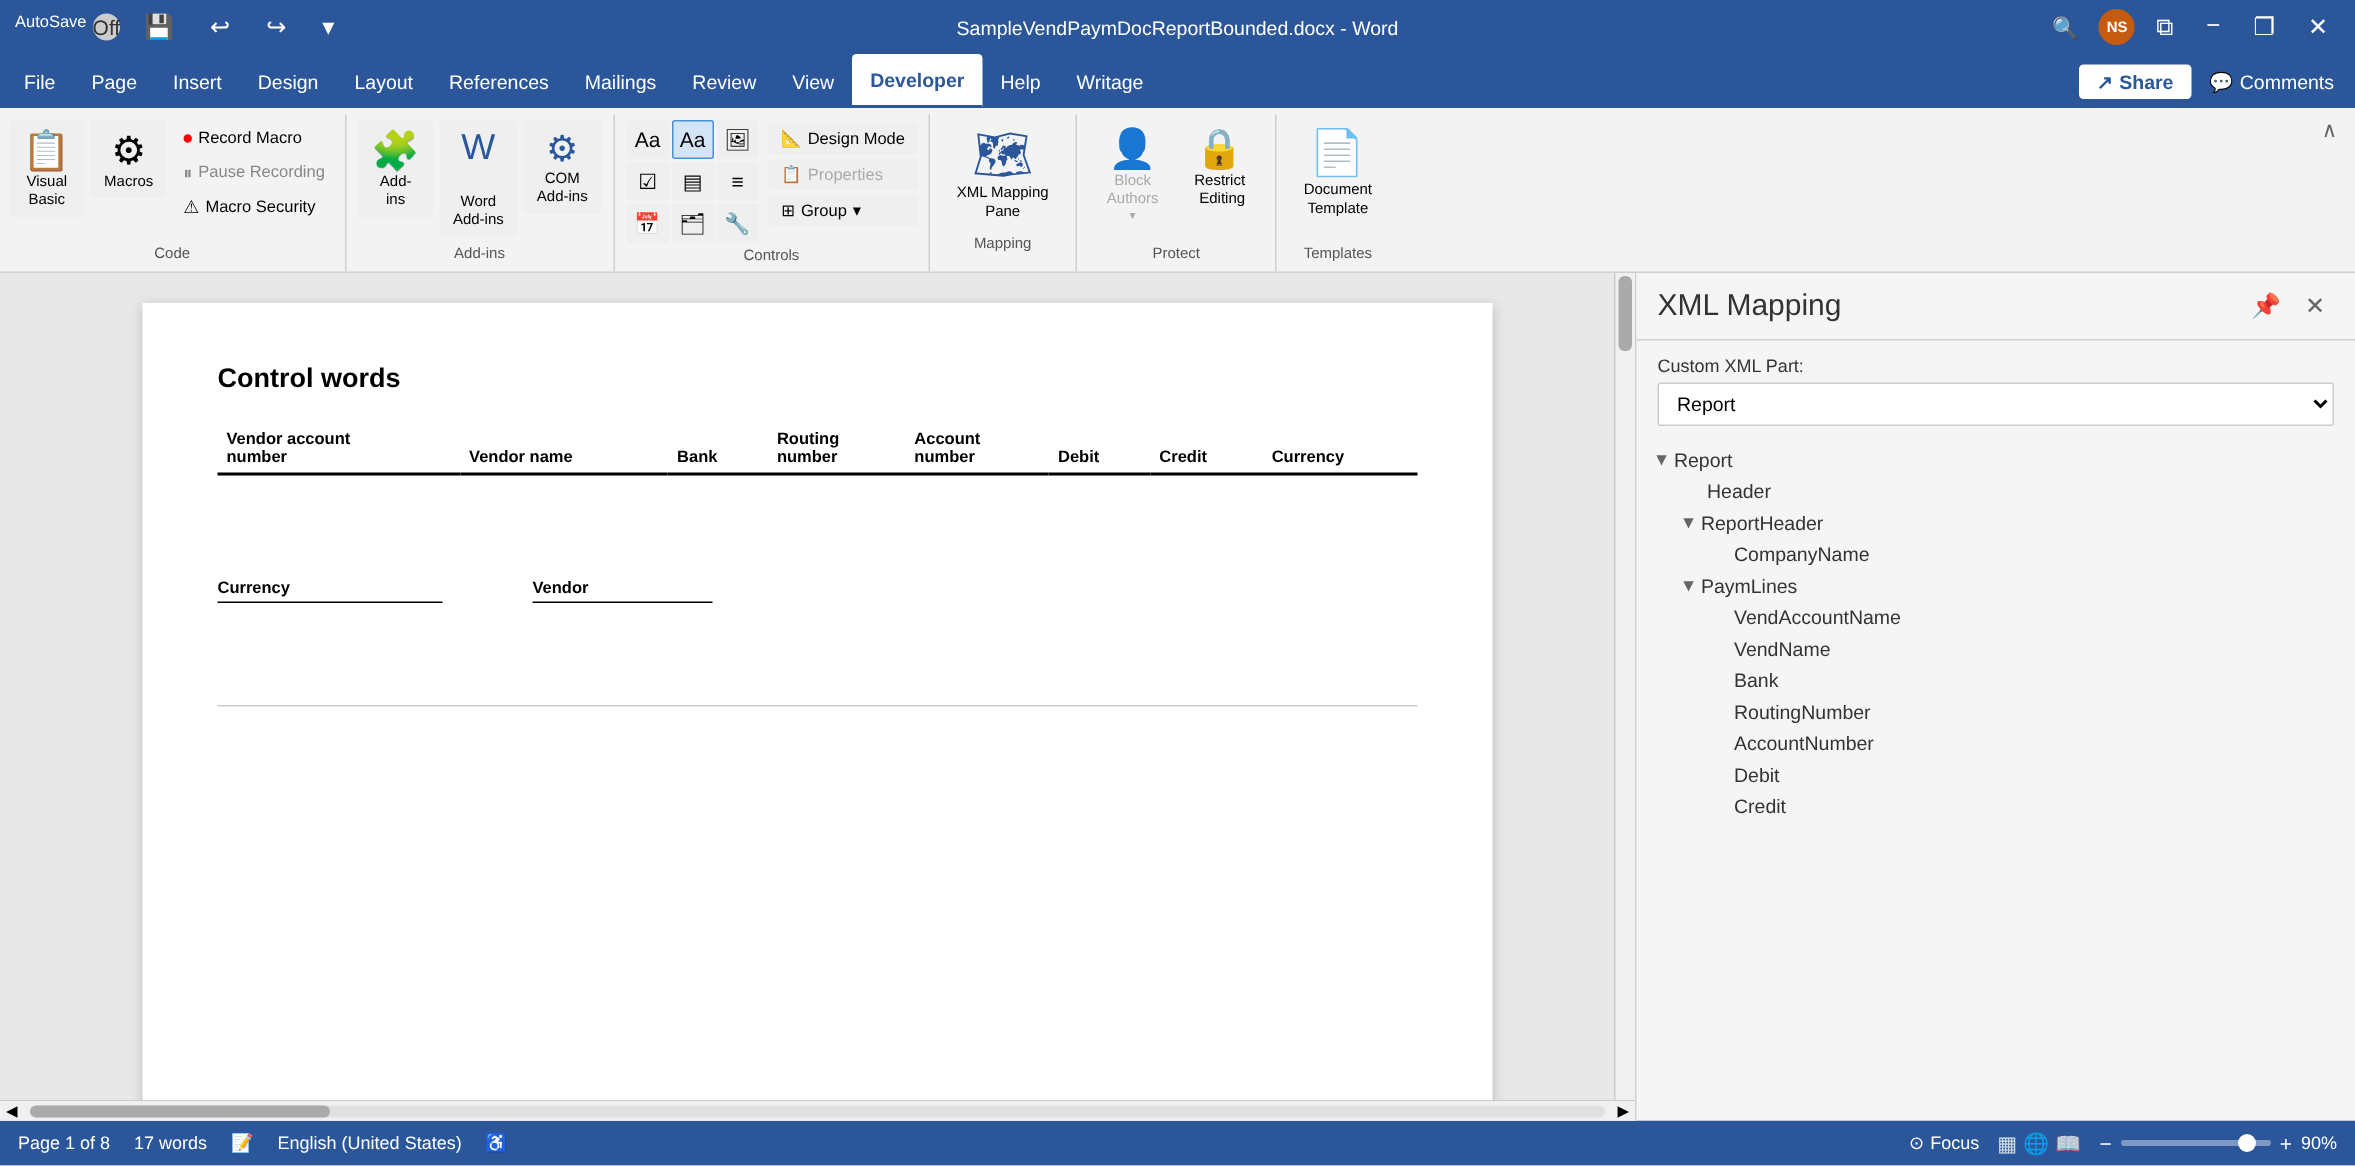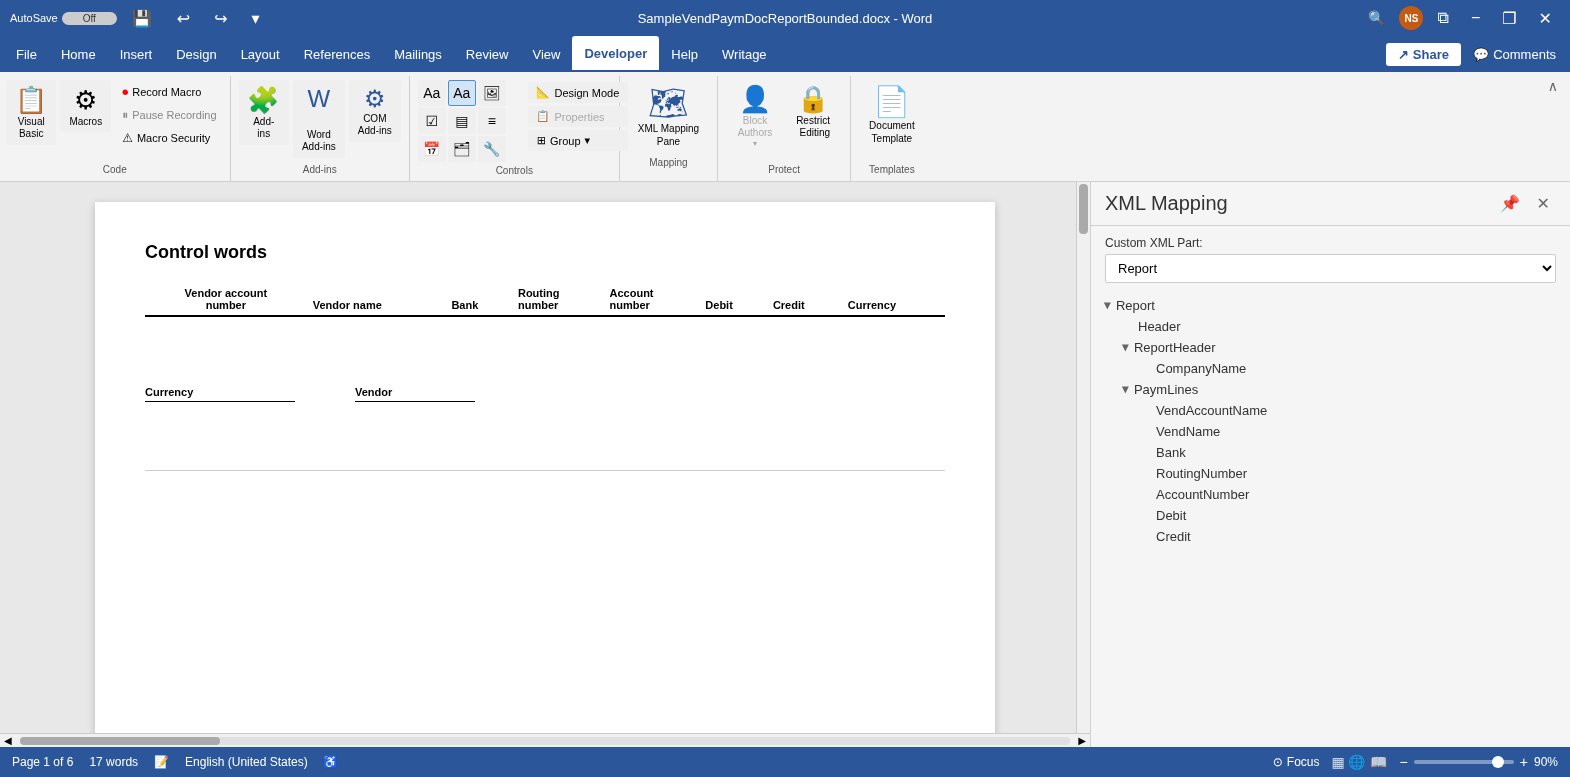--- a/index.html
+++ b/index.html
@@ -13,21 +13,21 @@
       display: flex;
       align-items: center;
       justify-content: space-between;
       padding: 0 10px;
       user-select: none;
     }
     #title-bar .left { display: flex; align-items: center; gap: 8px; }
     #title-bar .title { flex: 1; text-align: center; font-size: 13px; position: absolute; left: 50%; transform: translateX(-50%); }
     #title-bar .right { display: flex; align-items: center; gap: 6px; }
     .autosave-toggle { display: flex; align-items: flex-start; gap: 4px; font-size: 11px; }
-    .toggle-off { background: #ccc; color: #333; border-radius: 10px; padding: 1px 21px; font-size: 10px; }
+    .toggle-off { background: #ccc; color: #333; border-radius: 10px; padding: 1px 0; font-size: 14px; }
     .title-btn { color: white; background: none; border: none; cursor: pointer; padding: 2px 8px; font-size: 16px; }
     .avatar { background: #c55a11; color: white; border-radius: 50%; width: 24px; height: 24px; display: flex; align-items: center; justify-content: center; font-size: 10px; font-weight: bold; }
     .search-icon-btn { color: white; background: none; border: none; cursor: pointer; font-size: 14px; padding: 4px 8px; }
 
     
     #menu-bar {
       background: #2b579a;
       color: white;
       height: 36px;
       display: flex;
@@ -150,21 +150,21 @@
     <div class="avatar">NS</div>
     <button class="title-btn">⧉</button>
     <button class="title-btn">−</button>
     <button class="title-btn">❐</button>
     <button class="title-btn">✕</button>
   </div>
 </div>
 
 <div id="menu-bar">
   <div class="menu-item">File</div>
-  <div class="menu-item">Home</div>
+  <div class="menu-item">Page</div>
   <div class="menu-item">Insert</div>
   <div class="menu-item">Design</div>
   <div class="menu-item">Layout</div>
   <div class="menu-item">References</div>
   <div class="menu-item">Mailings</div>
   <div class="menu-item">Review</div>
   <div class="menu-item">View</div>
   <div class="menu-item active">Developer</div>
   <div class="menu-item">Help</div>
   <div class="menu-item">Writage</div>
@@ -229,21 +229,21 @@
           <span style="font-size:24px; color:#2b579a;">⚙</span>
           <span class="label" style="font-size:10px;">COM<br>Add-ins</span>
         </button>
       </div>
       <div class="ribbon-label-row">
         <span>Add-ins</span>
       </div>
     </div>
 
     <div style="display:flex; flex-direction:column; border-right:1px solid #d0d0d0; padding:4px 8px 2px 8px; width:210px;">
-      <div style="display:flex; gap:22px; flex:1;">
+      <div style="display:flex; gap:6px; flex:1;">
 
         <div style="display:grid; grid-template-columns: repeat(3, 28px); grid-template-rows: repeat(3, 26px); gap:2px;">
           <button class="ctrl-btn" title="Rich Text">Aa</button>
           <button class="ctrl-btn highlighted-btn" title="Plain Text" style="background:#d4e4f7; border:1px solid #4a90d9;">Aa</button>
           <button class="ctrl-btn" title="Picture">🖼</button>
           <button class="ctrl-btn" title="Check Box">☑</button>
           <button class="ctrl-btn" title="Combo Box">▤</button>
           <button class="ctrl-btn" title="Drop-Down List">≡</button>
           <button class="ctrl-btn" title="Date Picker">📅</button>
           <button class="ctrl-btn" title="Building Block">🗂</button>
@@ -315,21 +315,21 @@
 <div id="main">
 
   <div id="doc-area" style="flex:1; background:#e8e8e8; position:relative; overflow:hidden;">
     <div id="doc-scroll" style="height:100%; overflow-y:auto; overflow-x:hidden; display:flex; justify-content:center; padding:20px; padding-right:20px;">
       <div id="doc-page" style="background:white; width:900px; min-height:540px; padding:40px 50px; box-shadow:0 2px 8px rgba(0,0,0,0.2);">
         <div class="doc-title">Control words</div>
 
         <table class="doc-table" style="width:100%; border-collapse:collapse; margin-bottom:16px;">
           <thead>
             <tr style="border-bottom:2px solid #000;">
-              <th style="font-size:11px; font-weight:bold; padding:4px 6px; text-align:center; vertical-align:bottom; border-bottom:1px solid #000;">Vendor account<br>number</th>
+              <th style="font-size:11px; font-weight:bold; padding:4px 6px; text-align:left; vertical-align:bottom; border-bottom:1px solid #000;">Vendor account<br>number</th>
               <th style="font-size:11px; font-weight:bold; padding:4px 6px; text-align:left; vertical-align:bottom; border-bottom:1px solid #000;">Vendor name</th>
               <th style="font-size:11px; font-weight:bold; padding:4px 6px; text-align:left; vertical-align:bottom; border-bottom:1px solid #000;">Bank</th>
               <th style="font-size:11px; font-weight:bold; padding:4px 6px; text-align:left; vertical-align:bottom; border-bottom:1px solid #000;">Routing<br>number</th>
               <th style="font-size:11px; font-weight:bold; padding:4px 6px; text-align:left; vertical-align:bottom; border-bottom:1px solid #000;">Account<br>number</th>
               <th style="font-size:11px; font-weight:bold; padding:4px 6px; text-align:left; vertical-align:bottom; border-bottom:1px solid #000;">Debit</th>
               <th style="font-size:11px; font-weight:bold; padding:4px 6px; text-align:left; vertical-align:bottom; border-bottom:1px solid #000;">Credit</th>
               <th style="font-size:11px; font-weight:bold; padding:4px 6px; text-align:left; vertical-align:bottom; border-bottom:1px solid #000;">Currency</th>
             </tr>
           </thead>
           <tbody>
@@ -428,21 +428,21 @@
         <div style="padding: 3px 0px 3px 36px; font-size: 13px; color: rgb(51, 51, 51); cursor: pointer; display: flex; align-items: center; gap: 4px;">
           <span style="display: inline-block; width: 11px;"></span>
           <span>Credit</span>
         </div>
       </div>
   </div>
 
 </div>
 
 <div id="status-bar" style="background:#2b579a; color:white; height:30px; display:flex; align-items:center; padding:0 12px; font-size:12px; gap:16px;">
-  <span>Page 1 of 6</span>
+  <span>Page 1 of 8</span>
   <span>17 words</span>
   <span>📝</span>
   <span>English (United States)</span>
   <span>♿</span>
   <div style="margin-left:auto; display:flex; align-items:center; gap:12px;">
     <button style="background:none; border:none; color:white; cursor:pointer; font-size:12px; display:flex; align-items:center; gap:4px;">
       <span>⊙</span>
       <span>Focus</span>
     </button>
     <div style="display:flex; gap:4px;">

